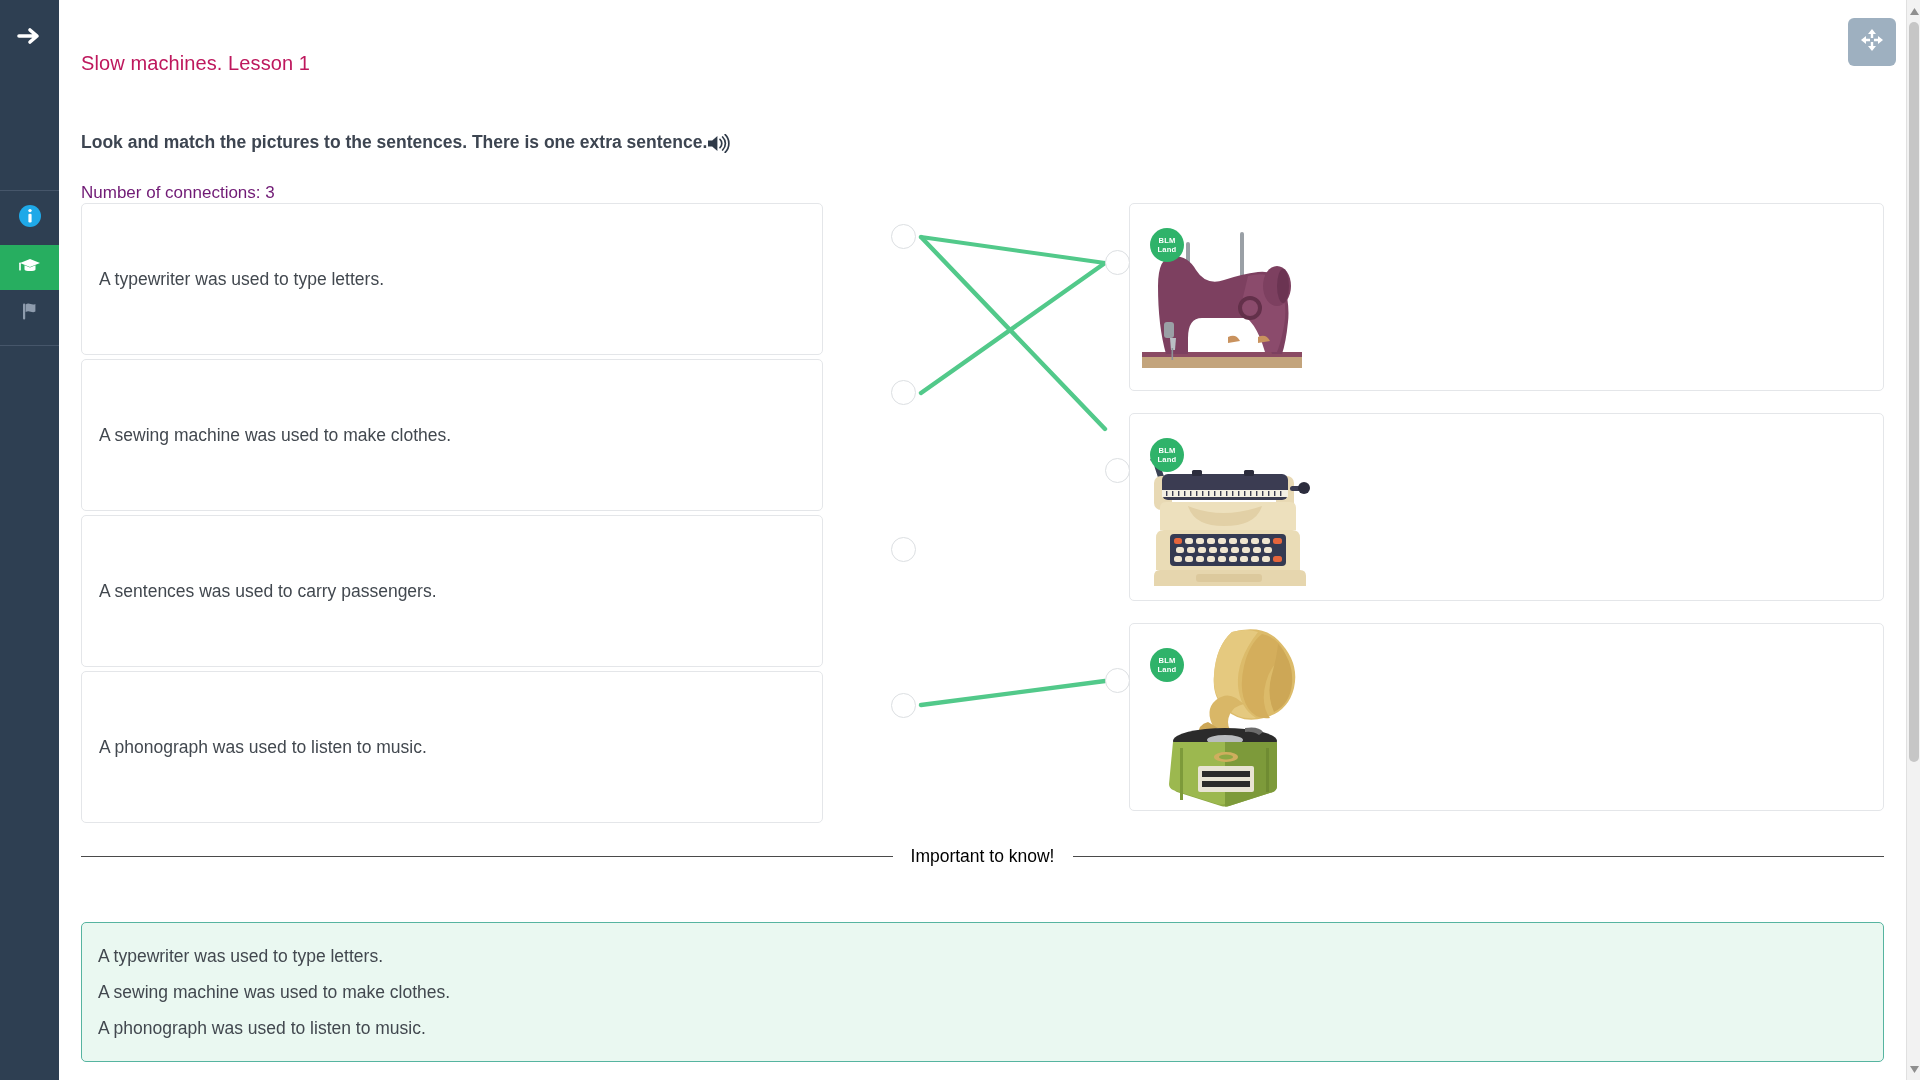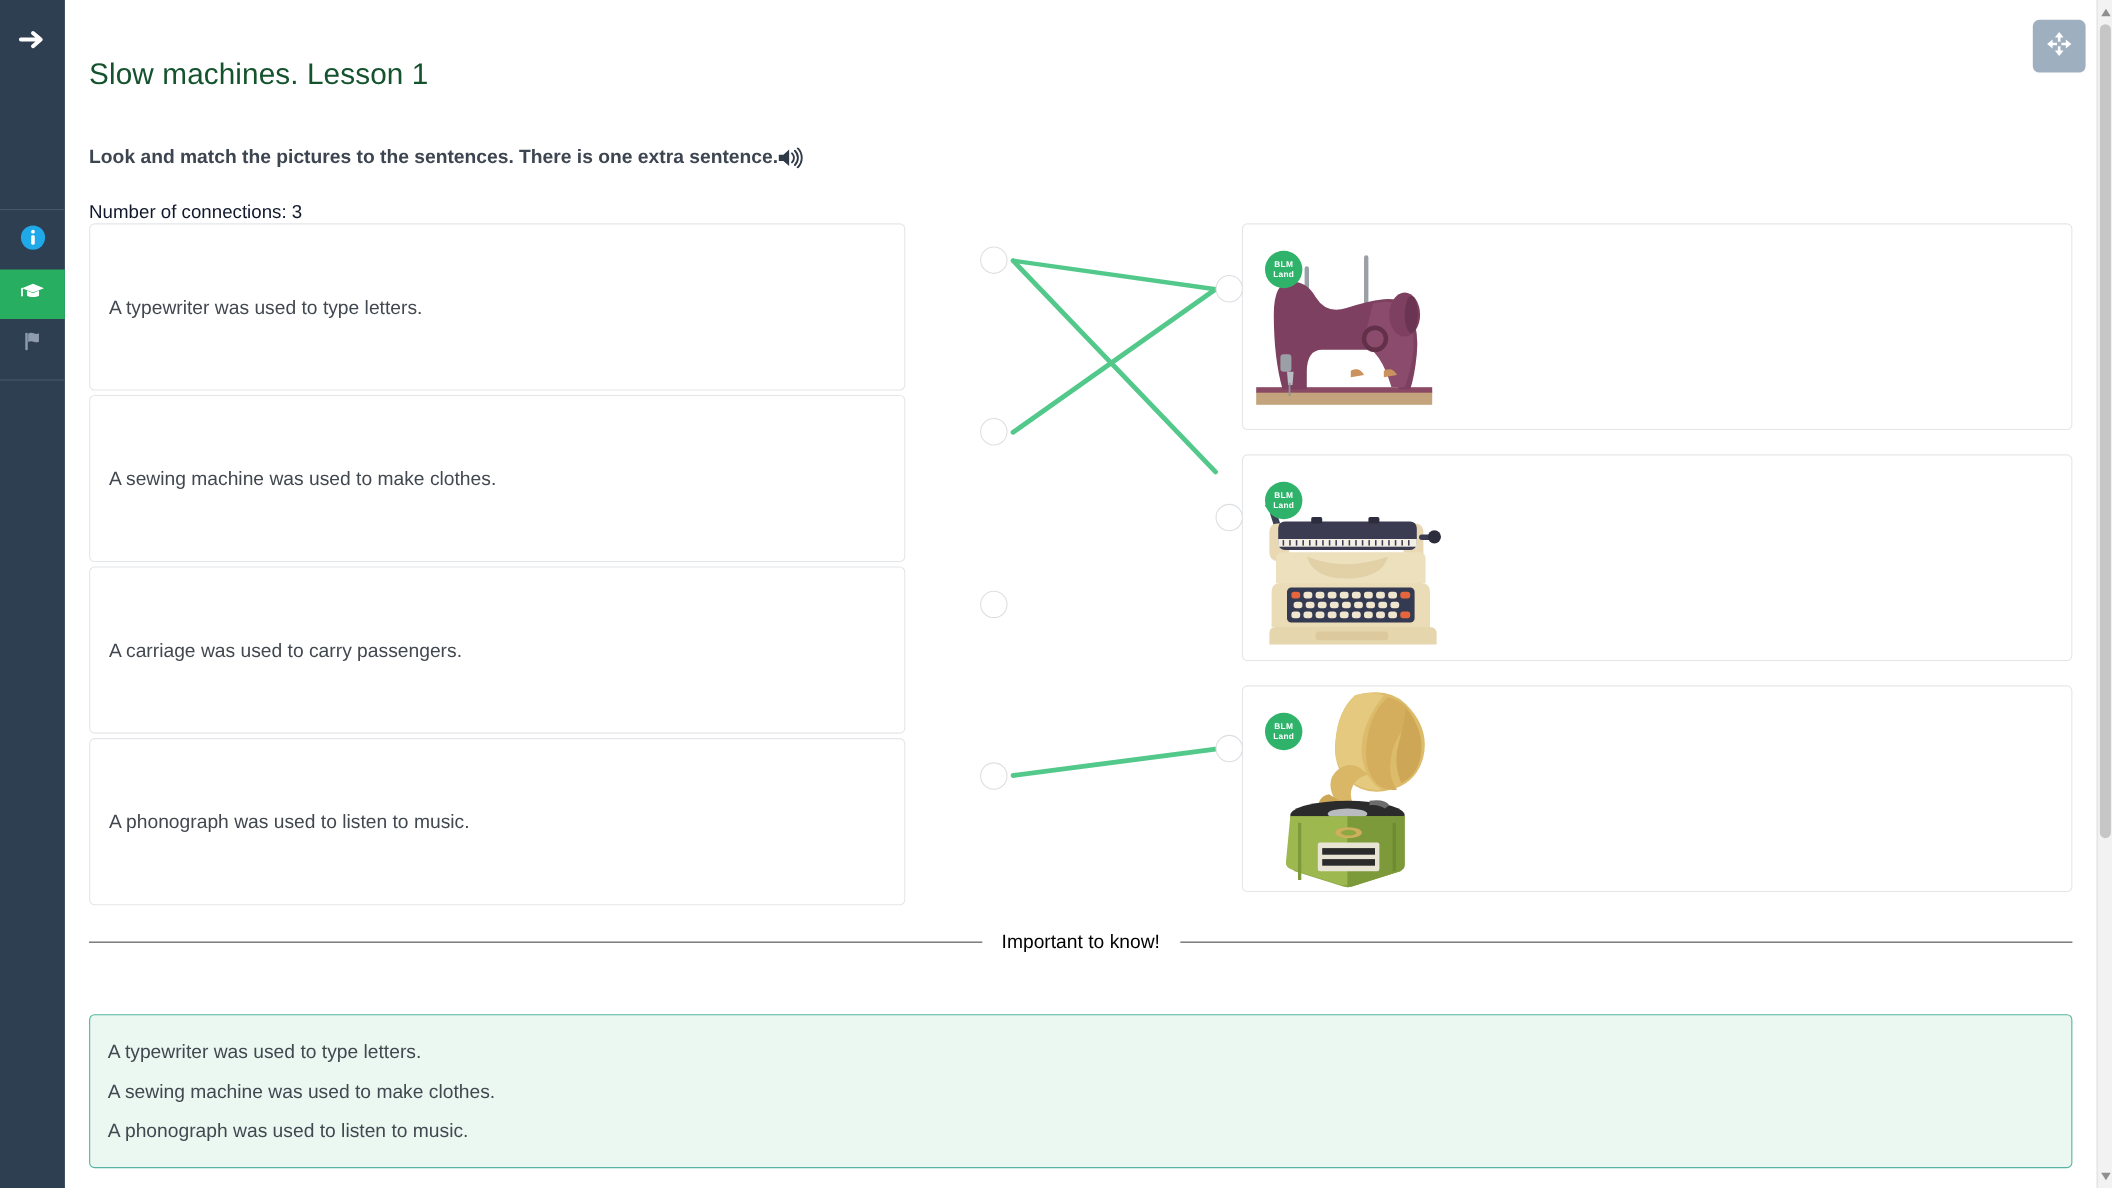--- a/index.html
+++ b/index.html
@@ -100,23 +100,23 @@
     top: 0;
     width: 1847px;
     height: 1080px;
     padding: 0;
   }
 
   #page-title {
     position: absolute;
     left: 22px;
     top: 52px;
-    font-size: 27px;
+    font-size: 20px;
     font-weight: 400;
-    color: #14532d;
+    color: #be185d;
     letter-spacing: 0.1px;
   }
 
   #instruction-row {
     position: absolute;
     left: 22px;
     top: 132px;
     display: flex;
     align-items: flex-end;
   }
@@ -130,21 +130,21 @@
     align-items: center;
     cursor: pointer;
     margin-top: 1px;
   }
 
   #connections-count {
     position: absolute;
     left: 22px;
     top: 183px;
     font-size: 17px;
-    color: #0f172a;
+    color: #701a75;
   }
 
   
   #match-area {
     position: absolute;
     left: 0;
     top: 203px;
     width: 1847px;
     height: 618px;
   }
@@ -383,21 +383,21 @@
       </svg>
 
       <div class="sentence-col">
         <div class="sentence-box">
           <span class="sentence-text">A typewriter was used to type letters.</span>
         </div>
         <div class="sentence-box">
           <span class="sentence-text">A sewing machine was used to make clothes.</span>
         </div>
         <div class="sentence-box">
-          <span class="sentence-text">A carriage was used to carry passengers.</span>
+          <span class="sentence-text">A sentences was used to carry passengers.</span>
         </div>
         <div class="sentence-box">
           <span class="sentence-text">A phonograph was used to listen to music.</span>
         </div>
       </div>
 
       <div class="dot" style="left:832px; top:21px;"></div>
       <div class="dot" style="left:832px; top:177px;"></div>
       <div class="dot" style="left:832px; top:334px;"></div>
       <div class="dot" style="left:832px; top:490px;"></div>

